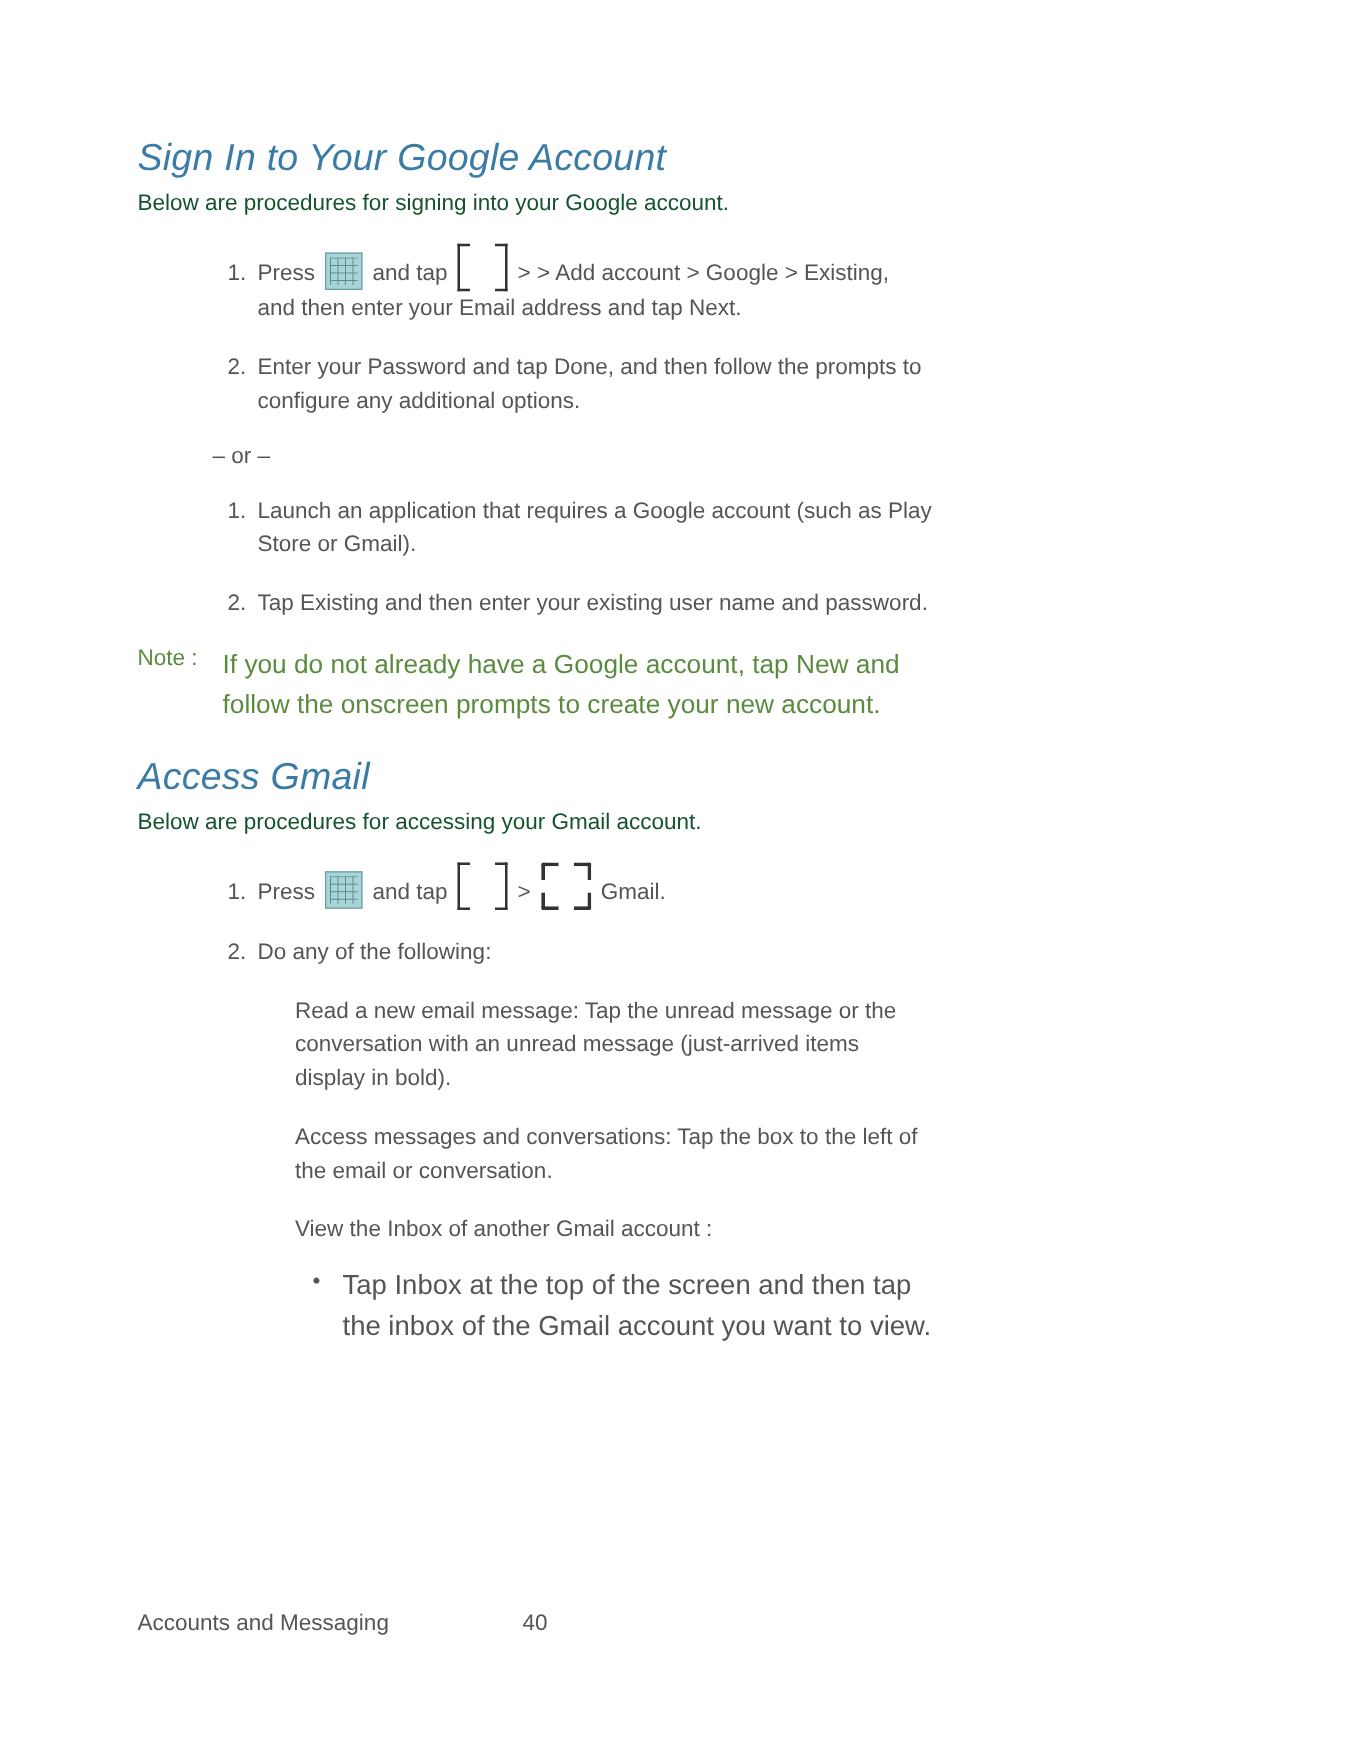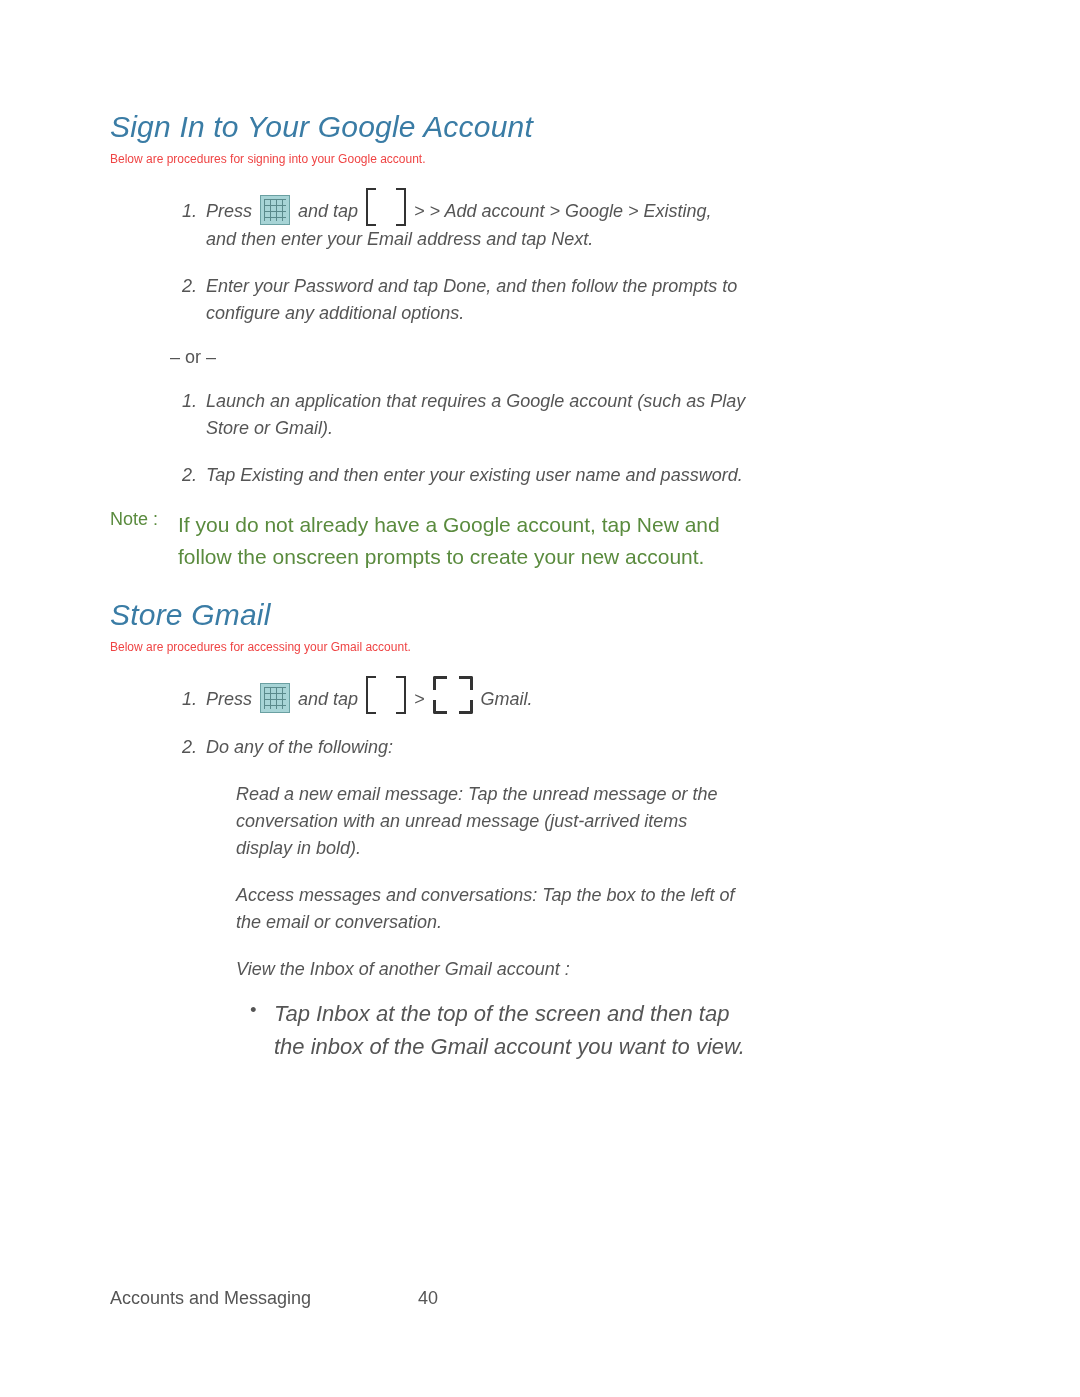--- a/index.html
+++ b/index.html
@@ -13,36 +13,35 @@
     h2.section {
       font-family: Arial, Helvetica, sans-serif;
       font-style: italic;
       font-weight: 400;
       font-size: 30px;
       color: #3a7ca5;
       margin-bottom: 8px;
       letter-spacing: 0.2px;
     }
     p.intro {
-      font-size: 12px;
-      color: #ef4444;
+      font-size: 18px;
+      color: #14532d;
       margin-bottom: 22px;
     }
     ol.steps {
       list-style: decimal;
       padding-left: 92px;
       margin-bottom: 10px;
     }
     ol.steps > li {
       font-size: 18px;
       color: #555;
       margin-bottom: 20px;
       line-height: 1.5;
       padding-left: 4px;
-      font-style: italic;
     }
     .or {
       margin-left: 60px;
       font-size: 18px;
       color: #555;
       margin-bottom: 20px;
     }
     .note-row {
       display: flex;
       gap: 12px;
@@ -180,21 +179,21 @@
   <ol class="steps">
     <li>Launch an application that requires a Google account (such as Play Store or Gmail).</li>
     <li>Tap Existing   and then enter your existing user name and password.</li>
   </ol>
 
   <div class="note-row">
     <div class="note-label">Note :</div>
     <div class="note-text">If you do not already have a Google account, tap New and follow the onscreen prompts to create your new account.</div>
   </div>
 
-  <h2 class="section">Store Gmail</h2>
+  <h2 class="section">Access Gmail</h2>
   <p class="intro">Below are procedures for accessing your Gmail account.</p>
 
   <ol class="steps">
     <li>
       <span class="nowrap">
         <span>Press </span><span class="grid-icon inline-icon"></span><span> and tap </span><span class="bracket-icon inline-icon"></span><span> &gt; </span><span class="corner-icon inline-icon"><span class="tl"></span><span class="tr"></span><span class="bl"></span><span class="br"></span></span><span> Gmail.</span>
       </span>
     </li>
     <li>
       <span>Do any of the following:</span>

